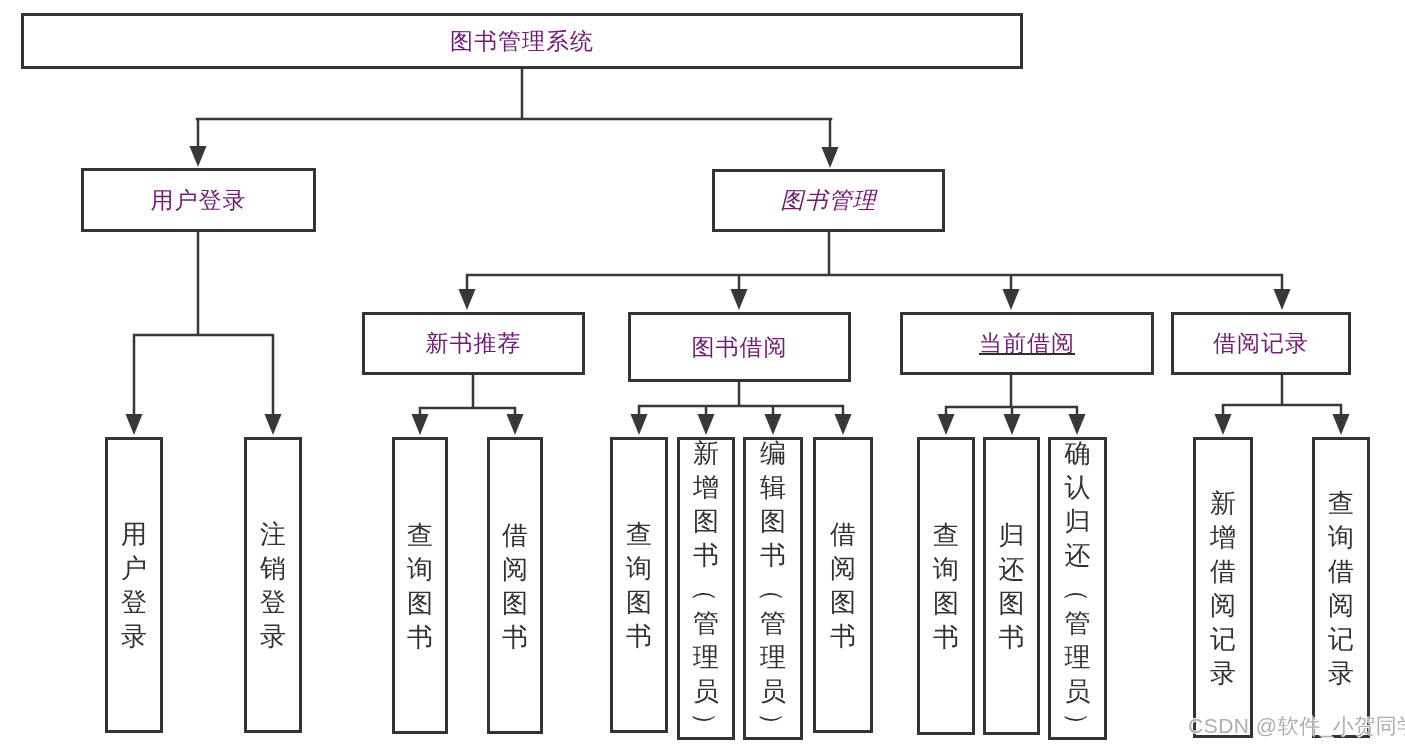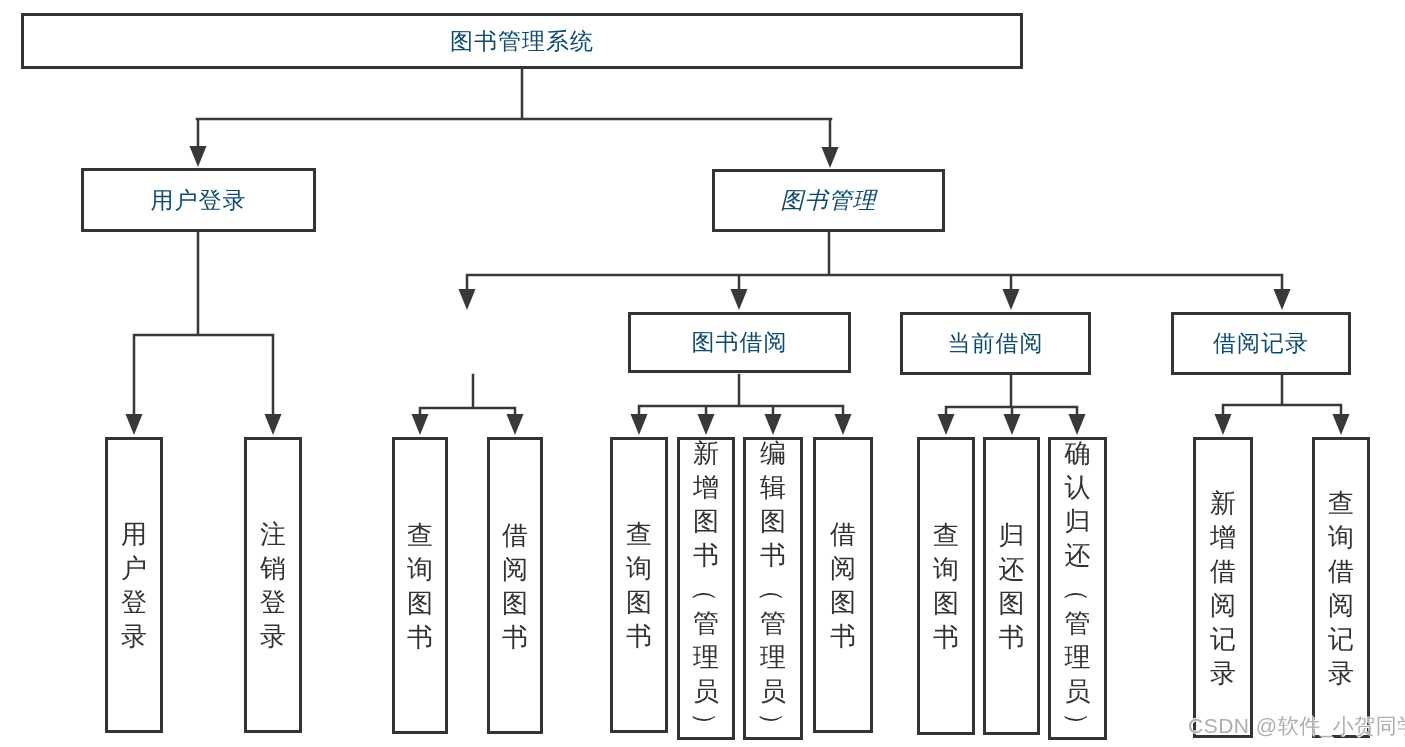--- a/index.html
+++ b/index.html
@@ -5,21 +5,21 @@
   html,body{margin:0;padding:0;background:#fff;}
   #canvas{
     position:relative;width:1405px;height:747px;background:#fff;overflow:hidden;
     font-family:"Liberation Sans","DejaVu Sans",sans-serif;color:#2e2e2e;
   }
   #connectors{position:absolute;left:0;top:0;width:1405px;height:747px;}
   .box{
     position:absolute;background:#fff;border:3px solid #343434;box-sizing:border-box;
     display:flex;align-items:center;justify-content:center;
   }
-  .hlabel{font-size:23px;letter-spacing:1px;color:#0c4a6e;white-space:nowrap;}
+  .hlabel{font-size:23px;letter-spacing:1px;color:#701a75;white-space:nowrap;}
   .vbox{padding:2px 0;}
   .vlabel{
     display:flex;flex-direction:column;justify-content:center;align-items:center;
     width:100%;height:100%;color:#323232;
   }
   .vchar{display:block;height:34px;line-height:34px;font-size:26px;text-align:center;}
   .vchar.rot{transform:rotate(90deg);}
   #watermark{
     position:absolute;left:1188px;top:712px;font-size:21px;letter-spacing:0.5px;
     color:#aeaeae;white-space:nowrap;z-index:5;
@@ -93,24 +93,27 @@
     <span class="hlabel">图书管理系统</span>
   </div>
 
   <div class="box" style="left:81px;top:168px;width:235px;height:64px;">
     <span class="hlabel">用户登录</span>
   </div>
   <div class="box" style="left:712px;top:169px;width:233px;height:63px;font-style:italic;">
     <span class="hlabel">图书管理</span>
   </div>
 
-  <div class="box" style="left:628px;top:312px;width:223px;height:61px;">
+  <div class="box" style="left:362px;top:312px;width:223px;height:63px;">
+    <span class="hlabel">新书推荐</span>
+  </div>
+  <div class="box" style="left:628px;top:312px;width:223px;height:70px;">
     <span class="hlabel">图书借阅</span>
   </div>
-  <div class="box" style="left:900px;top:312px;width:191px;height:63px;">
+  <div class="box" style="left:900px;top:312px;width:254px;height:63px;text-decoration:underline;">
     <span class="hlabel">当前借阅</span>
   </div>
   <div class="box" style="left:1171px;top:312px;width:180px;height:63px;">
     <span class="hlabel">借阅记录</span>
   </div>
 
   <div class="box vbox" style="left:105px;top:437px;width:58px;height:296px;">
     <span class="vlabel">
         <span class="vchar">用</span>
         <span class="vchar">户</span>

